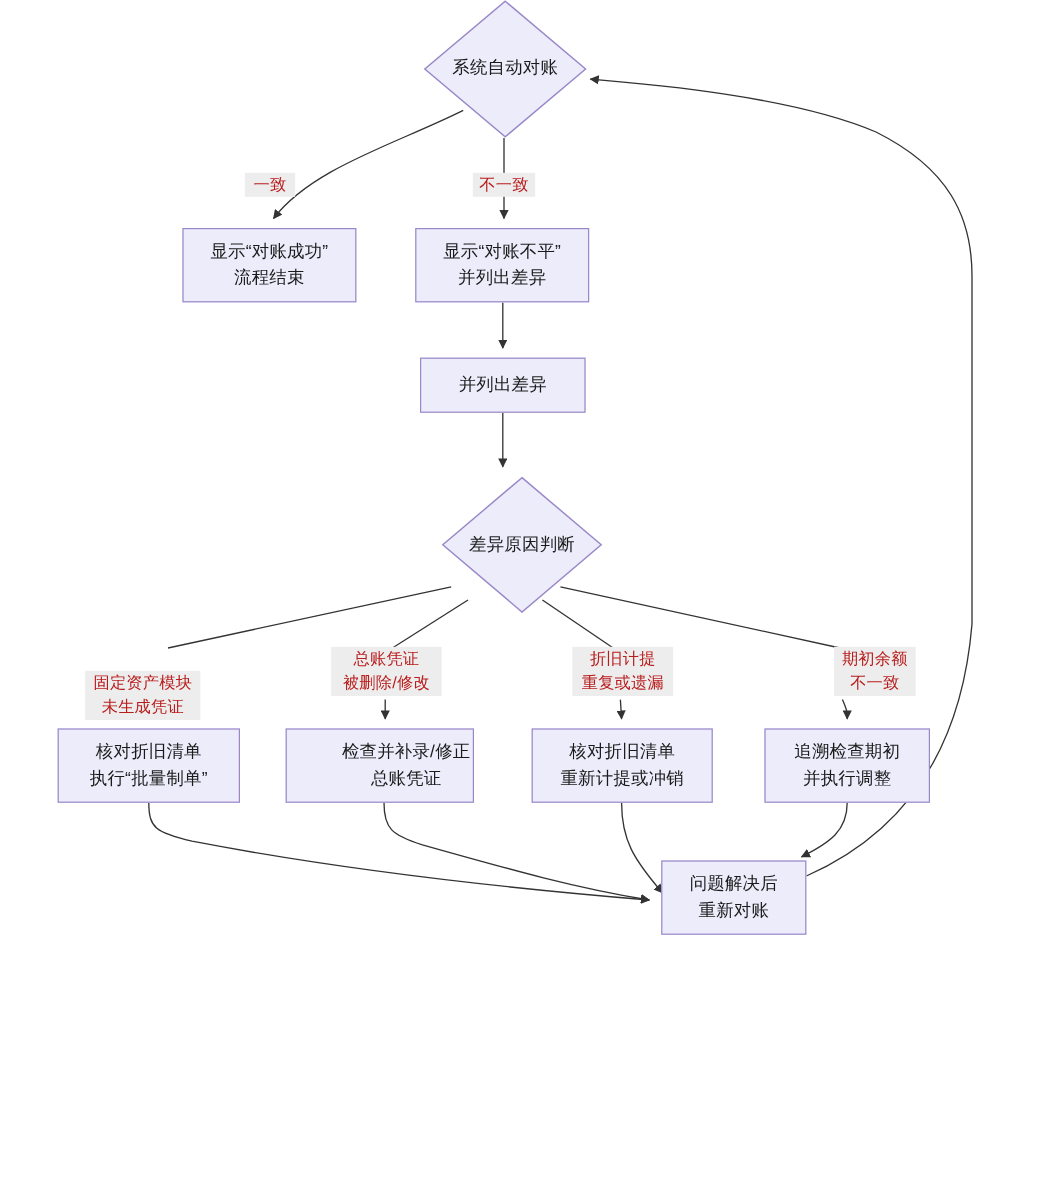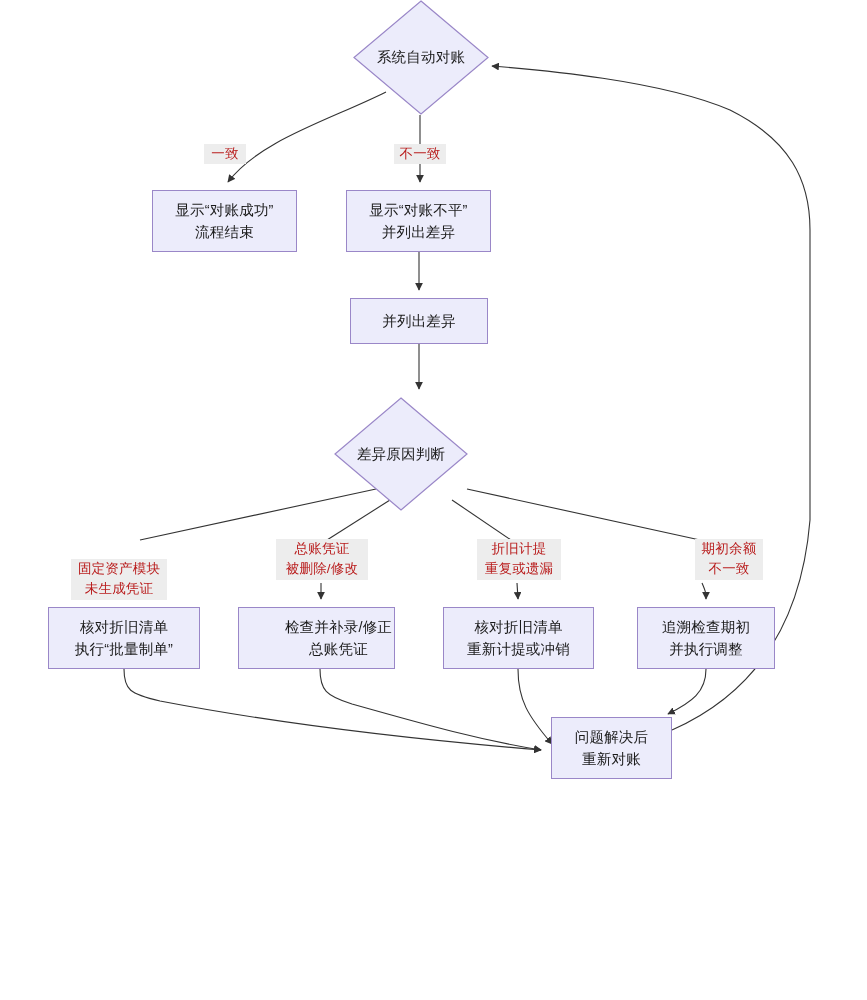--- a/index.html
+++ b/index.html
@@ -119,21 +119,21 @@
   </div>
 
   <div class="node process" style="left:152px; top:190px; width:145px; height:62px;">显示“对账成功”
 流程结束</div>
 
   <div class="node process" style="left:346px; top:190px; width:145px; height:62px;">显示“对账不平”
 并列出差异</div>
 
   <div class="node process" style="left:350px; top:298px; width:138px; height:46px;">并列出差异</div>
 
-  <div class="node decision" style="left:334px; top:397px; width:134px; height:114px;">
+  <div class="node decision" style="left:368px; top:397px; width:134px; height:114px;">
     <svg class="diamond-shape" viewBox="0 0 134 114" preserveAspectRatio="none">
       <polygon points="67,1 133,57 67,113 1,57" fill="#ececfb" stroke="#9a87c8" stroke-width="1.2"></polygon>
     </svg>
     <span class="diamond-label">差异原因判断</span>
   </div>
 
   <div class="node process" style="left:48px; top:607px; width:152px; height:62px;">核对折旧清单
 执行“批量制单”</div>
 
   <div class="node process" style="left:238px; top:607px; width:157px; height:62px;padding-left:44px;">检查并补录/修正

